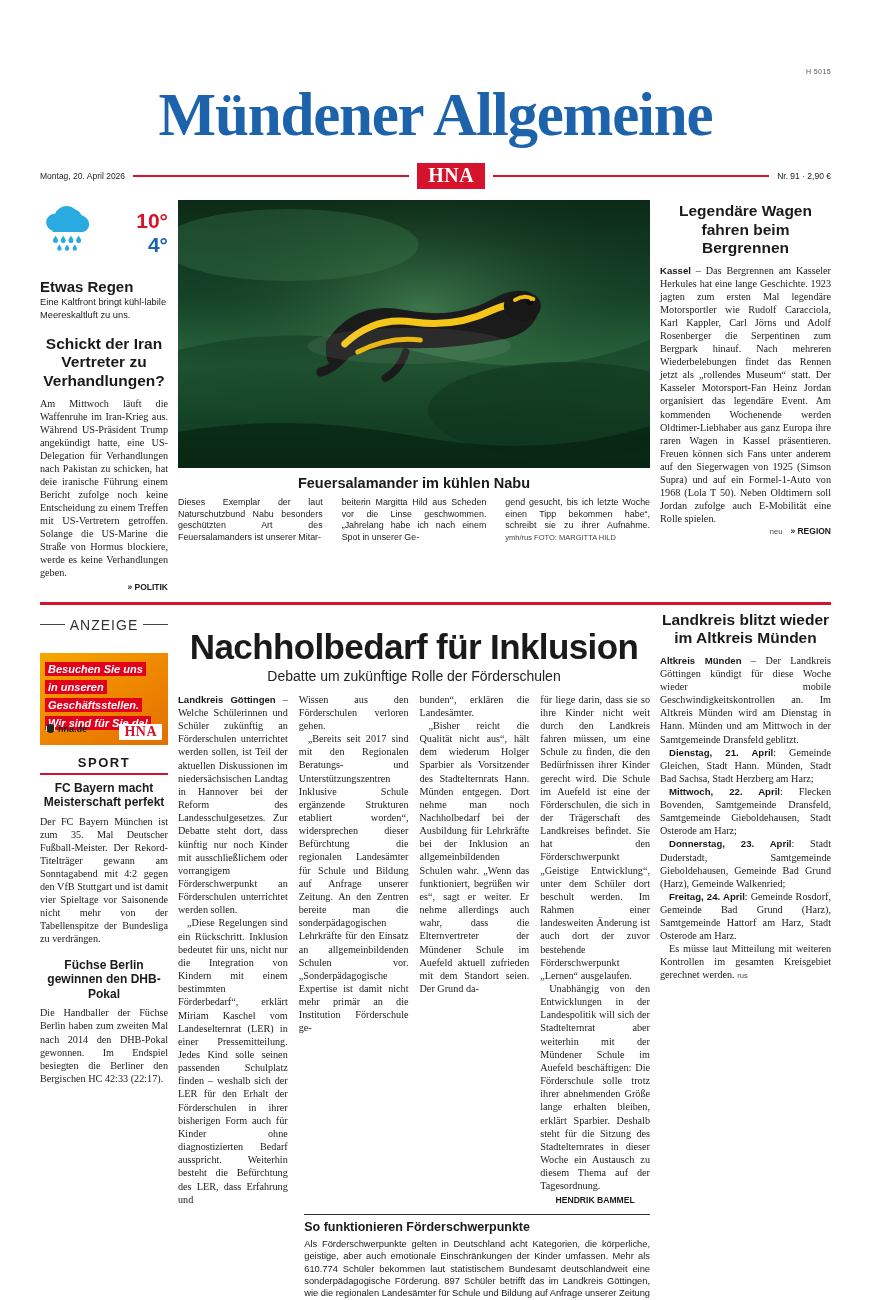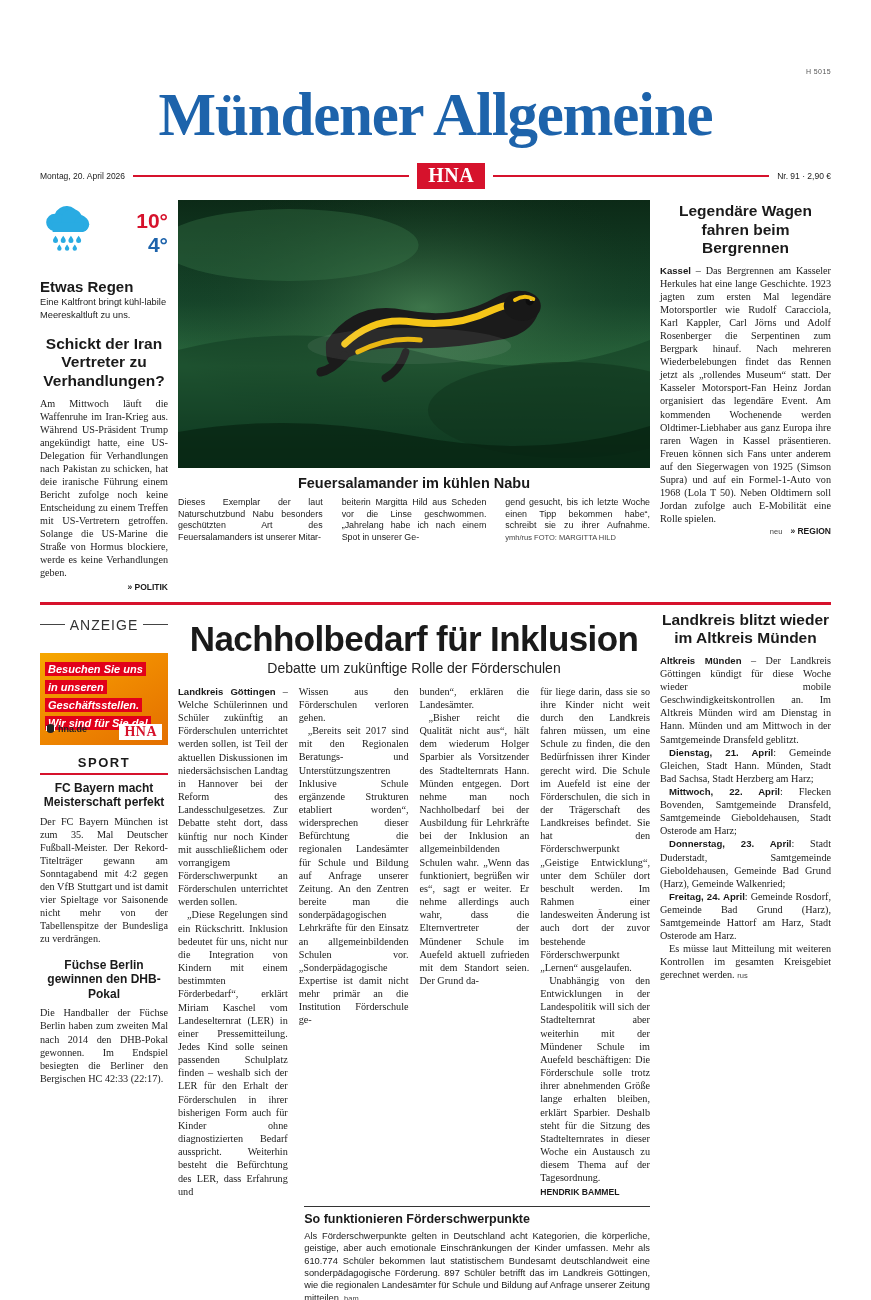--- a/index.html
+++ b/index.html
@@ -62,39 +62,39 @@
                      text-align:center; margin:7px 0 6px; }
   .cap-cols { display:flex; gap:19px; }
   .cap-cols > div { flex:1; font-family:"Liberation Sans",sans-serif; font-size:8.9px; line-height:1.3;
                     text-align:justify; }
 
   .rule-red { height:2.5px; background:#d6122c; }
   .rule-thin { height:1px; background:#333; }
 
   
   .mainstory h2 {
-    margin:10px 0 2px; font-family:"Liberation Sans",sans-serif; font-weight:bold;
+    margin:18px 0 2px; font-family:"Liberation Sans",sans-serif; font-weight:bold;
     font-size:35px; text-align:center; letter-spacing:-.6px; line-height:1.05;
   }
   .mainstory .sub {
     font-family:"Liberation Sans",sans-serif; font-size:14px; text-align:center;
     margin:0 0 9px; color:#222;
   }
   .story-cols { display:flex; gap:11px; }
   .story-cols .sc { flex:1; }
   .sc p { margin:0; font-family:"Liberation Serif",serif; font-size:10.2px;
           line-height:1.29; text-align:justify; hyphens:auto; }
   .sc p + p { text-indent:9px; }
   .loc { font-family:"Liberation Sans",sans-serif; font-weight:bold; font-size:9.6px; }
 
   .infobox { margin-top:8px; }
   .infobox .ib-head { font-family:"Liberation Sans",sans-serif; font-weight:bold; font-size:12.5px; margin:5px 0 4px; }
   .infobox .ib-body { font-family:"Liberation Sans",sans-serif; font-size:9.3px; line-height:1.33; text-align:justify; }
 
-  .byline { font-family:"Liberation Sans",sans-serif; font-weight:bold; font-size:8.6px; text-align:left; margin-top:2px; }
+  .byline { font-family:"Liberation Sans",sans-serif; font-weight:bold; font-size:8.6px; text-align:center; margin-top:2px; }
 
   
   .anzeige-label { display:flex; align-items:center; gap:5px; margin:6px 0 20px;
      font-family:"Liberation Sans",sans-serif; font-size:14px; letter-spacing:1px; color:#333; }
   .anzeige-label::before, .anzeige-label::after { content:""; flex:1; height:1px; background:#444; }
 
   .ad-hna { position:relative; height:92px; border:0; overflow:hidden;
      background:linear-gradient(150deg,#f6a800 0%,#f08a00 45%,#e36f00 100%); }
   .ad-hna .line { display:inline-block; background:#e2001a; color:#fff;
      font-family:"Liberation Sans",sans-serif; font-style:italic; font-weight:bold; font-size:11px;

